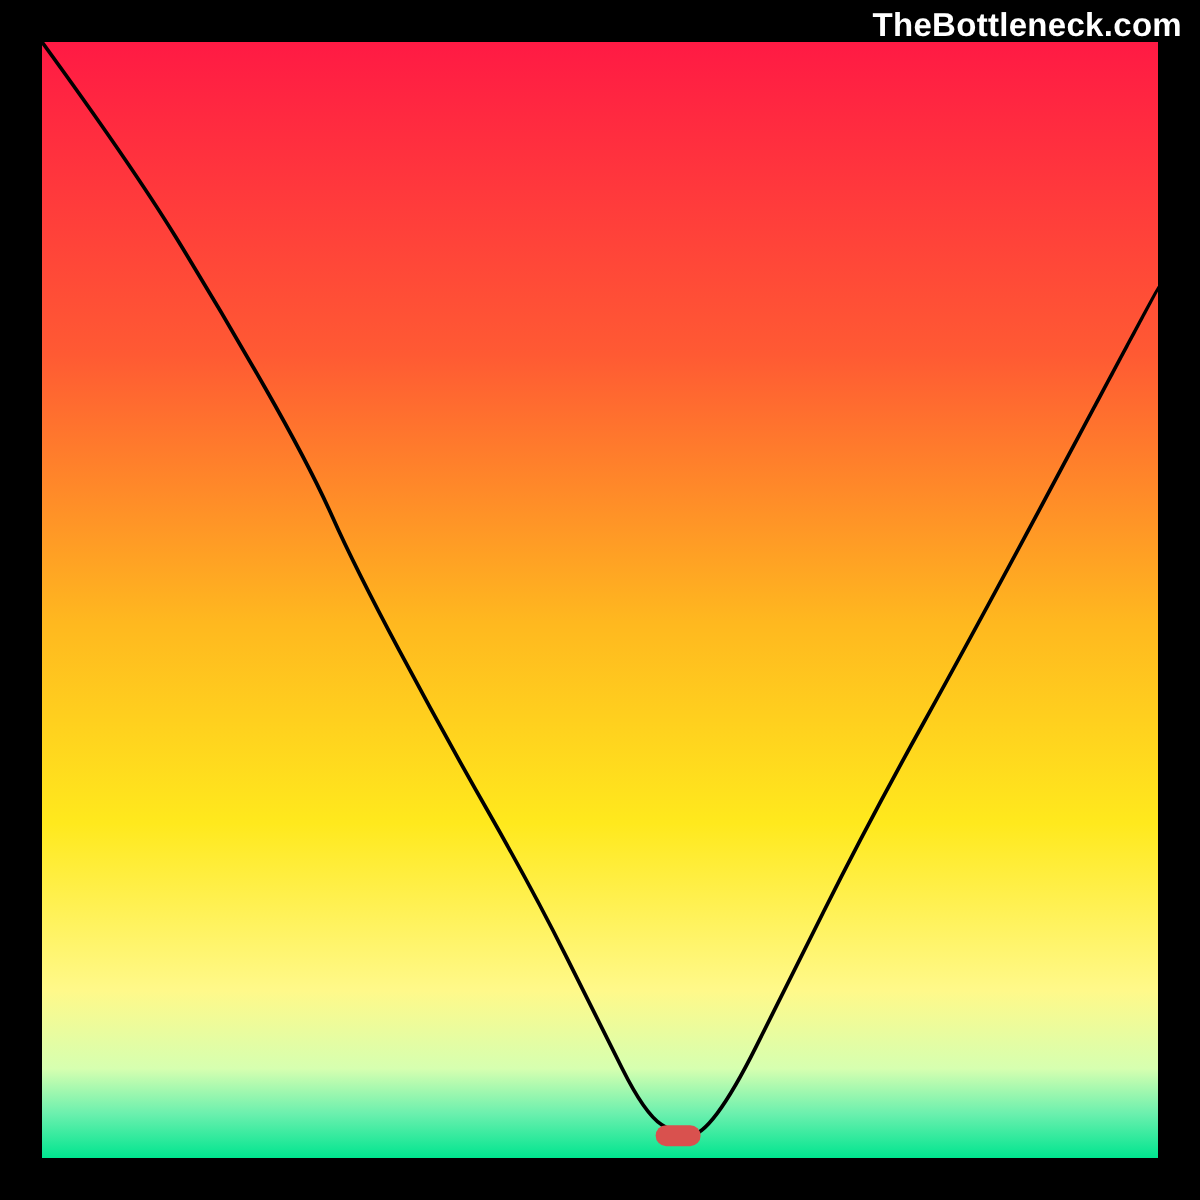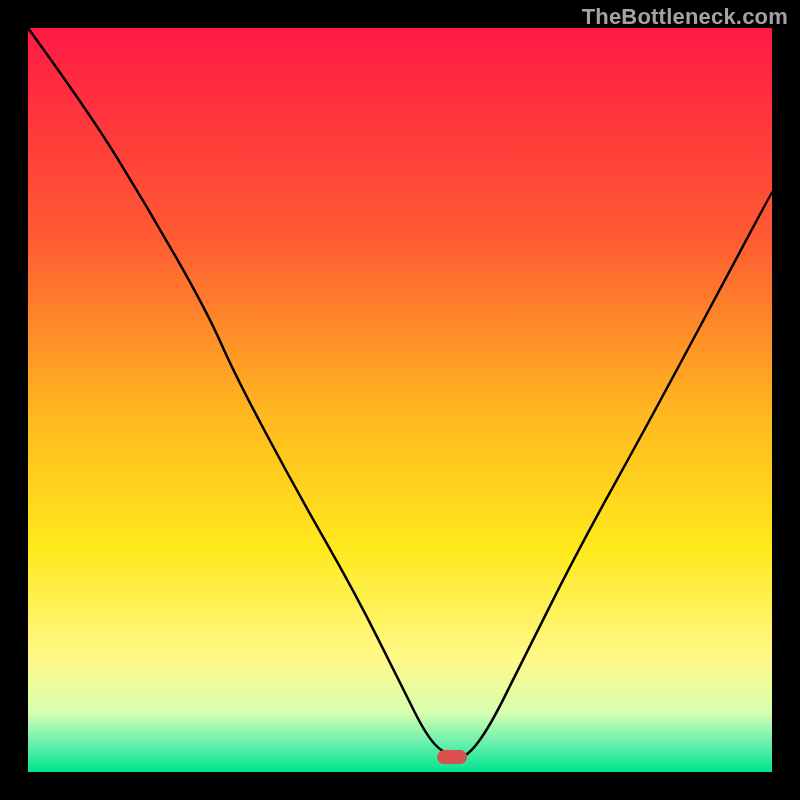--- a/index.html
+++ b/index.html
@@ -16,21 +16,21 @@
     height: 800px;
     background: #000;
   }
   .watermark {
     position: absolute;
     top: 4px;
     right: 12px;
     font-family: Arial, Helvetica, sans-serif;
     font-size: 22px;
     font-weight: 600;
-    color: #a3a3a3;
+    color: #ffffff;
     letter-spacing: 0.2px;
     z-index: 10;
   }
   svg {
     position: absolute;
     left: 0;
     top: 0;
   }
 </style>
 </head>

